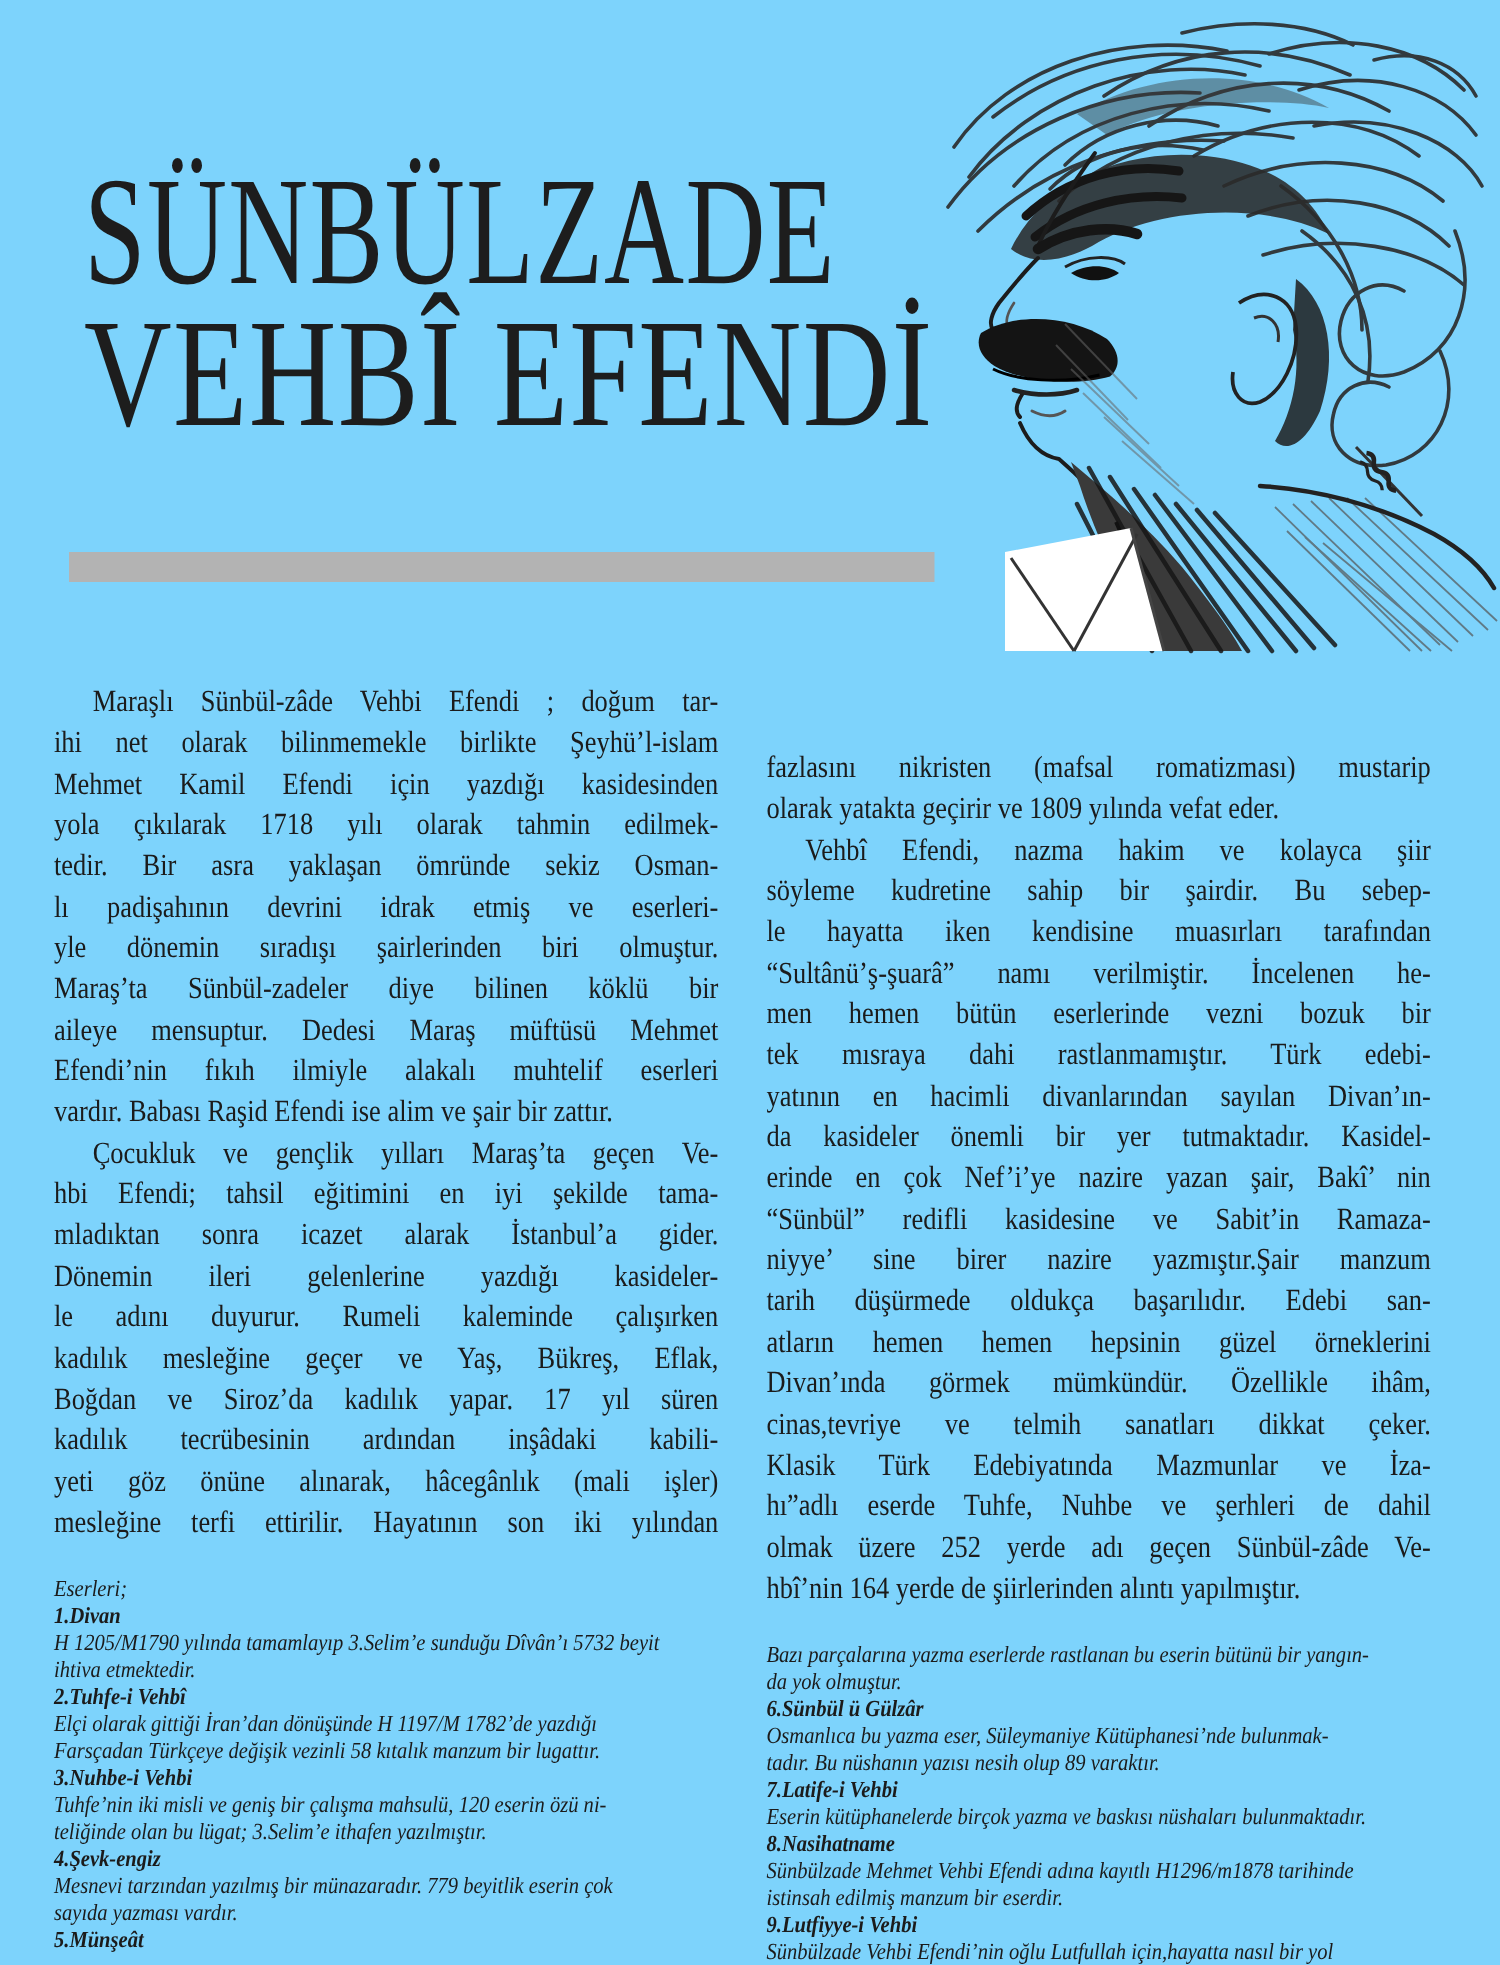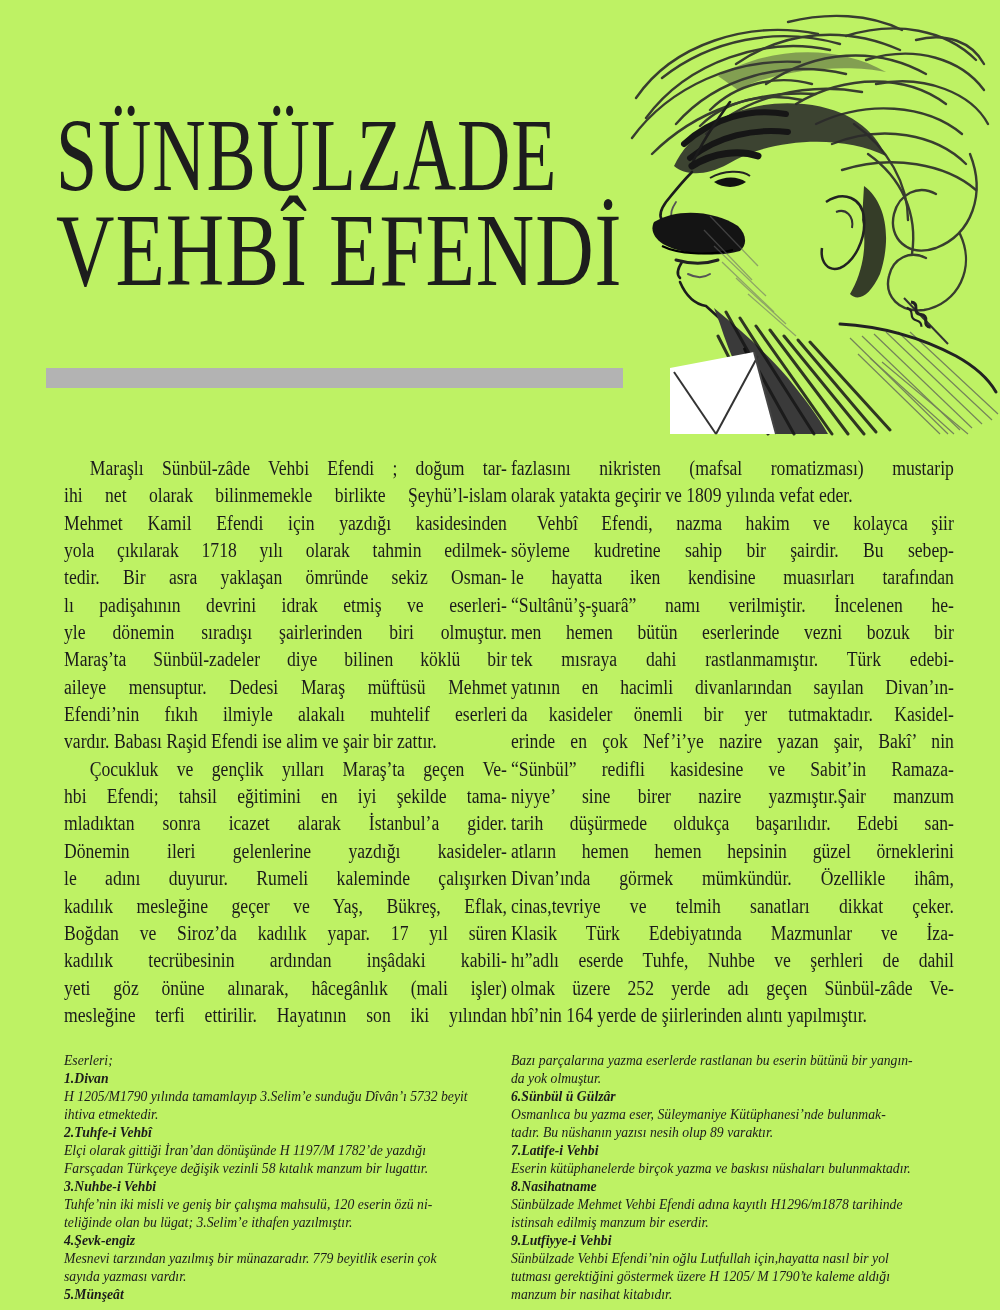--- a/index.html
+++ b/index.html
@@ -1,36 +1,36 @@
 <!DOCTYPE html>
 <html lang="tr"><head>
 <meta charset="utf-8">
 <style>
   html,body{margin:0;padding:0;background:#ffffff;}
   .page{
-    position:relative;width:1000px;height:1310px;background:#bef264;
+    position:relative;width:1000px;height:1310px;background:#7dd3fc;
     font-family:"Liberation Serif","DejaVu Serif",serif;color:#1b1b1b;
     overflow:hidden;
   }
   
   .headline{position:absolute;left:56px;top:112px;font-size:88px;line-height:95px;
     color:#1d1d1d;letter-spacing:1px;white-space:nowrap;}
   .headline .tl{display:block;transform-origin:0 76%;}
   .headline .tl1{transform:scale(0.84,1.17);}
   .headline .tl2{transform:scale(0.92,1.17);}
   
   .bar{position:absolute;left:46px;top:368px;width:577px;height:20px;background:#b3b3b3;}
   
   .portrait{position:absolute;left:618px;top:6px;width:382px;height:430px;}
   
   .body-col{position:absolute;top:455px;width:443px;}
   .body-col .inner{width:515px;transform:scaleX(0.86);transform-origin:0 0;
     font-size:20.5px;line-height:27.35px;}
-  .col-l{left:64px;}
-  .col-r{left:511px;}
+  .col-l{left:36px;}
+  .col-r{left:511px;margin-top:44px;}
   .body-col .ln{text-align:justify;text-align-last:justify;}
   .body-col .ln.last{text-align-last:left;}
   .ln.ind{padding-left:30px;}
   
   .works-col{position:absolute;top:1051px;width:445px;font-style:italic;}
   .works-col .inner{width:500px;transform:scaleX(0.89);transform-origin:0 0;
     font-size:15.4px;line-height:18px;}
   .works-col .ln{text-align:left;}
   .works-col .ln.b{font-weight:bold;}
 </style>

